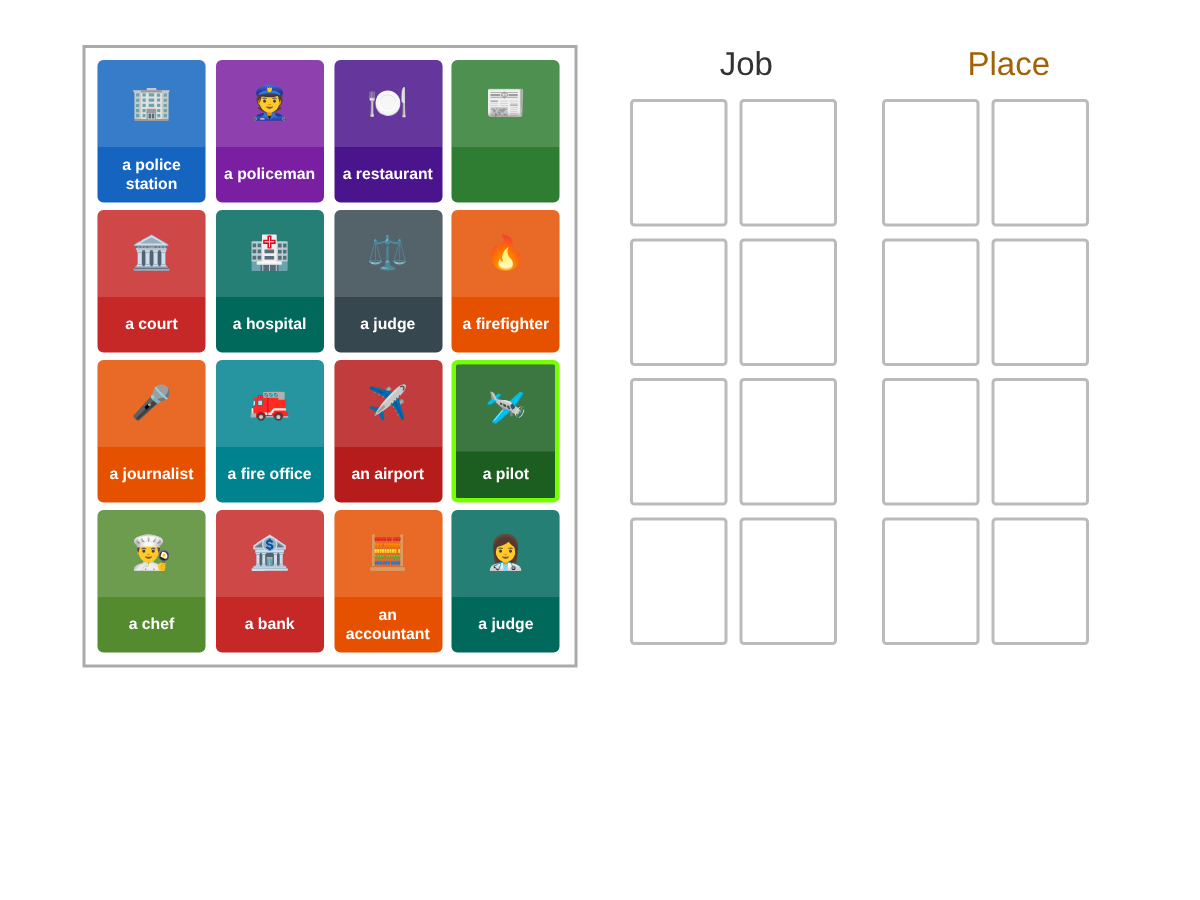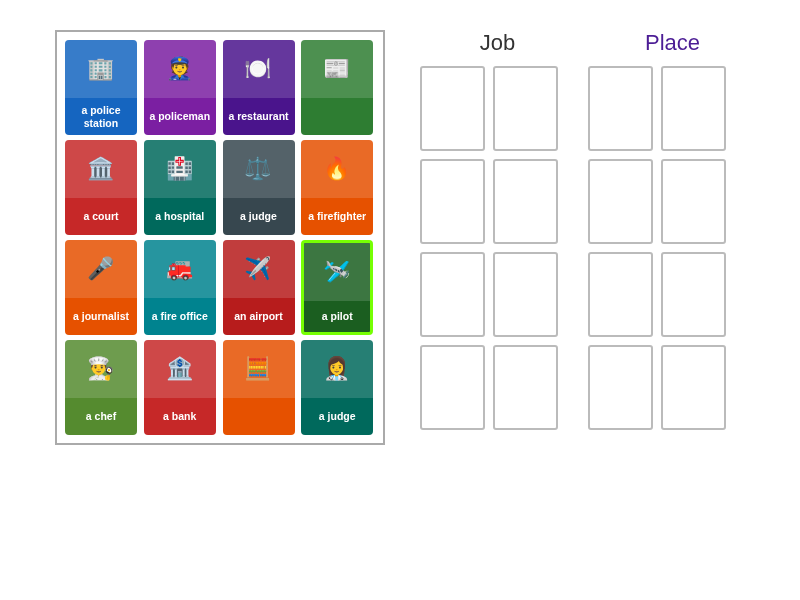--- a/index.html
+++ b/index.html
@@ -92,21 +92,21 @@
       font-size: 22px;
       font-weight: 400;
       color: #333;
     }
 
     .header-place {
       width: 195px;
       text-align: center;
       font-size: 22px;
       font-weight: 300;
-      color: #4c1d95;
+      color: #a16207;
     }
 
     .grid-rows {
       display: flex;
       flex-direction: column;
       gap: 8px;
     }
 
     .grid-row {
       display: flex;
@@ -176,20 +176,21 @@
     <div class="card card-lightgreen">
       <div class="card-img-placeholder" style="background: rgba(255, 255, 255, 0.15);">👨‍🍳</div>
       <div class="card-label">a chef</div>
     </div>
     <div class="card card-red">
       <div class="card-img-placeholder" style="background: rgba(255, 255, 255, 0.15);">🏦</div>
       <div class="card-label">a bank</div>
     </div>
     <div class="card card-orange">
       <div class="card-img-placeholder" style="background: rgba(255, 255, 255, 0.15);">🧮</div>
+      <div class="card-label">an accountant</div>
     </div>
     <div class="card card-teal">
       <div class="card-img-placeholder" style="background: rgba(255, 255, 255, 0.15);">👩‍⚕️</div>
       <div class="card-label">a judge</div>
     </div>
   </div>
 
 <div class="right-panel">
   <div class="headers">
     <div class="header-job">Job</div>

